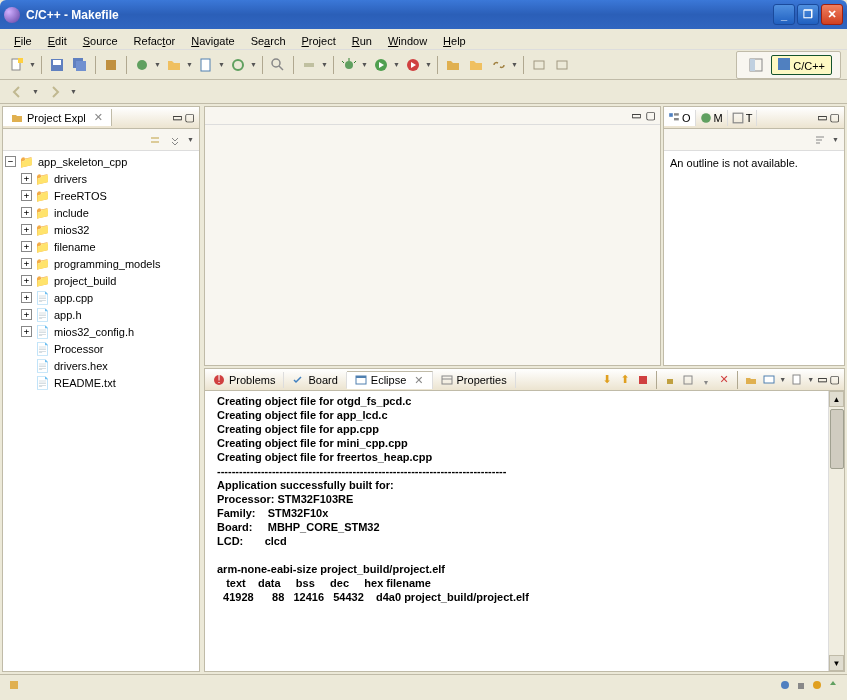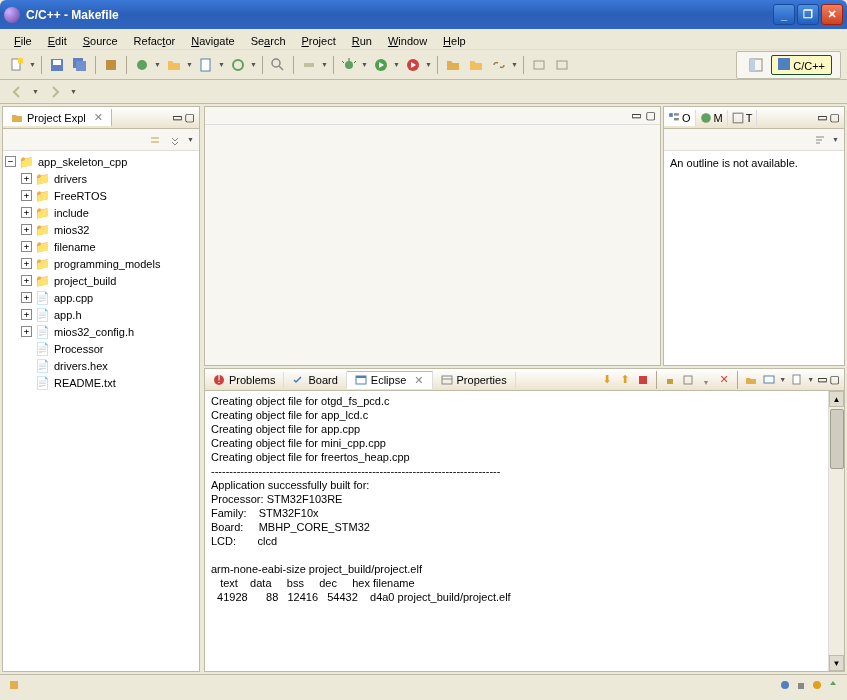--- a/index.html
+++ b/index.html
@@ -59,21 +59,21 @@
 .o-tab.act { background: #fff; }
 .outline-body { flex: 1; background: #fff; padding: 6px; }
 
 
 .bottom { flex: 1; background: #f8f6f0; border: 1px solid #c0bba8; display: flex; flex-direction: column; }
 .btabs { height: 22px; display: flex; align-items: center; background: linear-gradient(to bottom, #fff, #ece4d0); border-bottom: 1px solid #c0bba8; }
 .btab { padding: 2px 8px; display: flex; align-items: center; gap: 4px; border-right: 1px solid #ddd; cursor: pointer; }
 .btab.act { background: #fff; border-top: 1px solid #c0bba8; }
 .btab-ctrls { margin-left: auto; display: flex; gap: 2px; padding-right: 4px; align-items: center; }
 .console-hdr { height: 16px; background: #eee8d8; padding: 1px 6px; border-bottom: 1px solid #ddd; font-size: 10px; }
-.console-body { flex: 1; background: #fff; padding: 4px 6px; font-family: "Courier New", monospace; font-size: 12px; white-space: pre; overflow: auto; position: relative; }
+.console-body { flex: 1; background: #fff; padding: 4px 12px; font-family: "Courier New", monospace; font-size: 12px; white-space: pre; overflow: auto; position: relative; font-weight: bold; }
 .scrollbar { position: absolute; right: 0; top: 0; width: 16px; height: 100%; background: #f0ede0; border-left: 1px solid #ddd; }
 .sb-up, .sb-dn { height: 16px; background: #e0ddd0; border: 1px solid #c0bba8; cursor: pointer; display:flex; align-items:center; justify-content:center; font-size:8px; }
 .sb-thumb { position: absolute; top: 18px; width: 14px; left: 1px; height: 60px; background: #d0ccc0; border: 1px solid #a0a090; border-radius: 2px; cursor: pointer; }
 
 
 .statusbar { height: 22px; background: #ece9d8; border-top: 1px solid #c0bba8; display: flex; align-items: center; padding: 0 8px; }
 .status-right { margin-left: auto; display: flex; gap: 4px; }
 
 .sm-ico { width: 12px; height: 12px; display: inline-block; }
 svg { display: block; }

